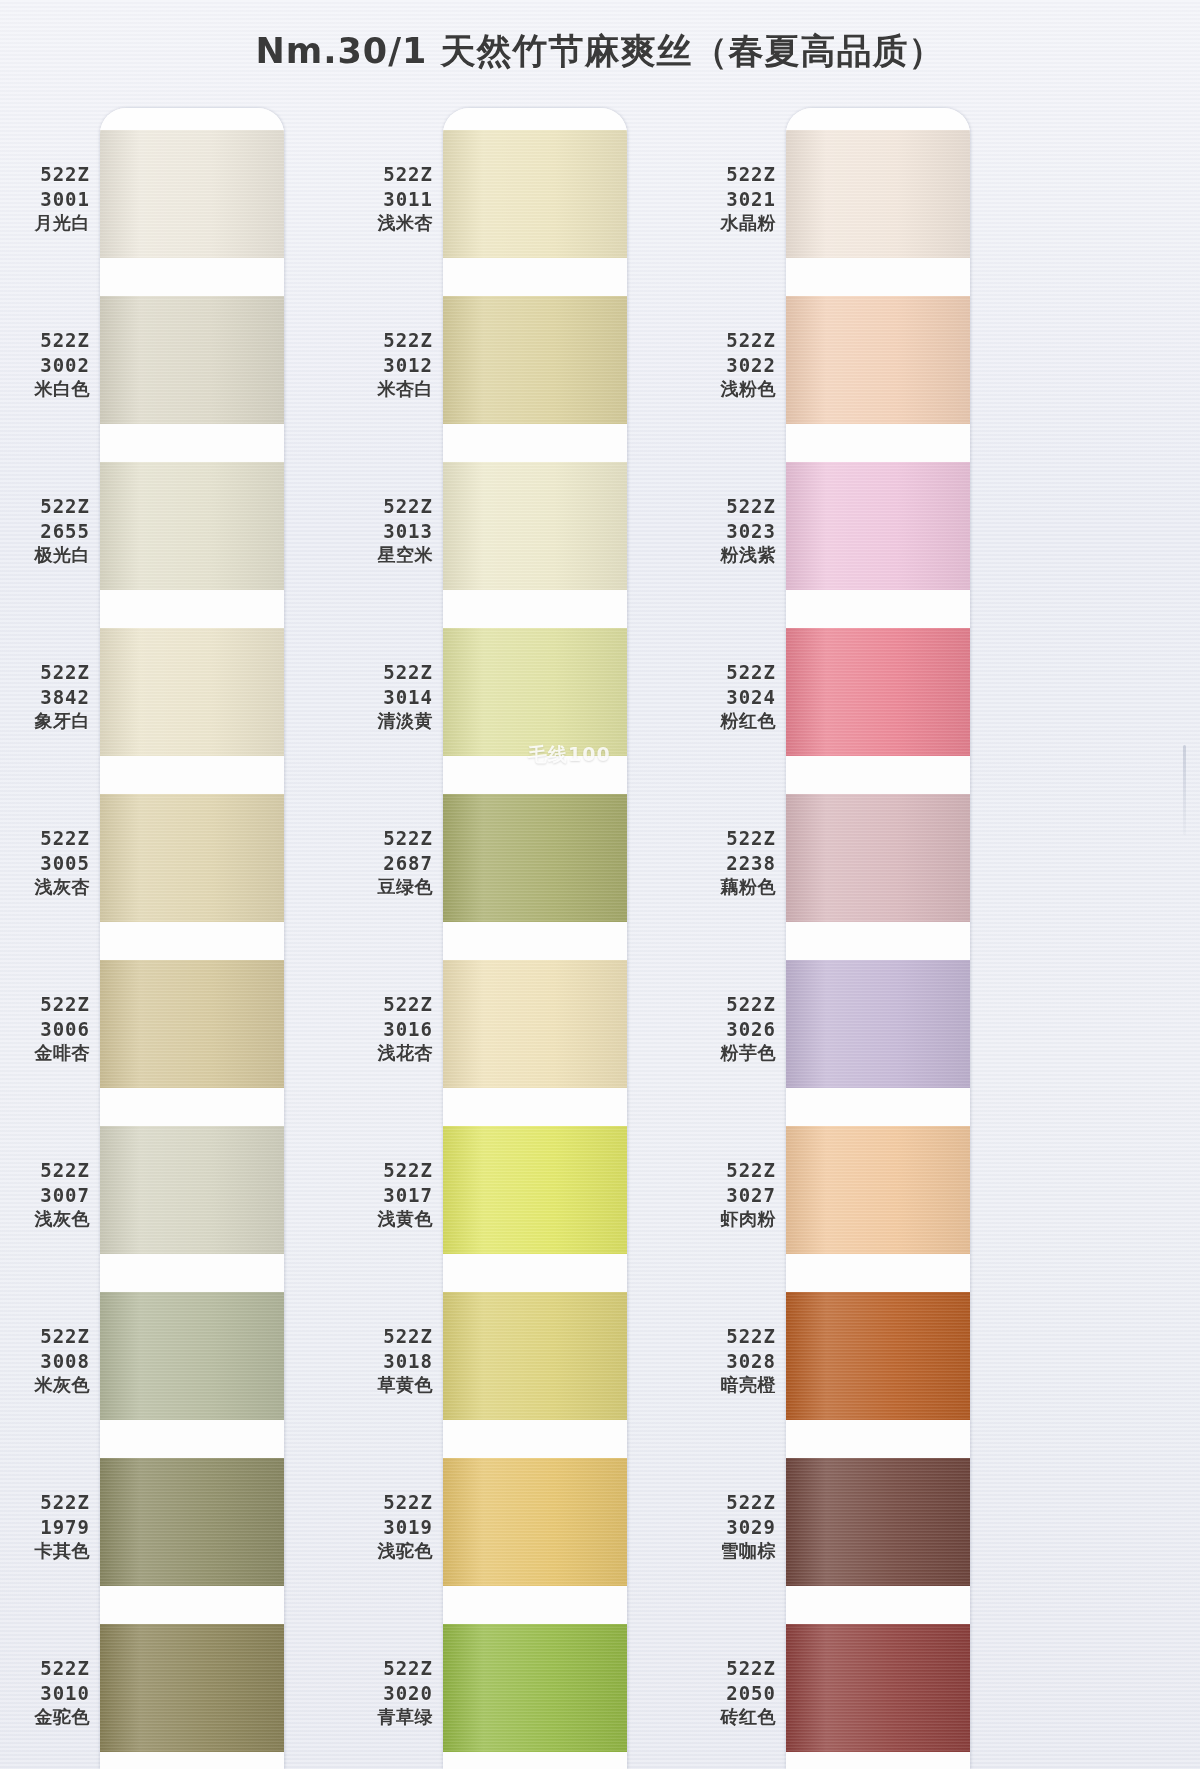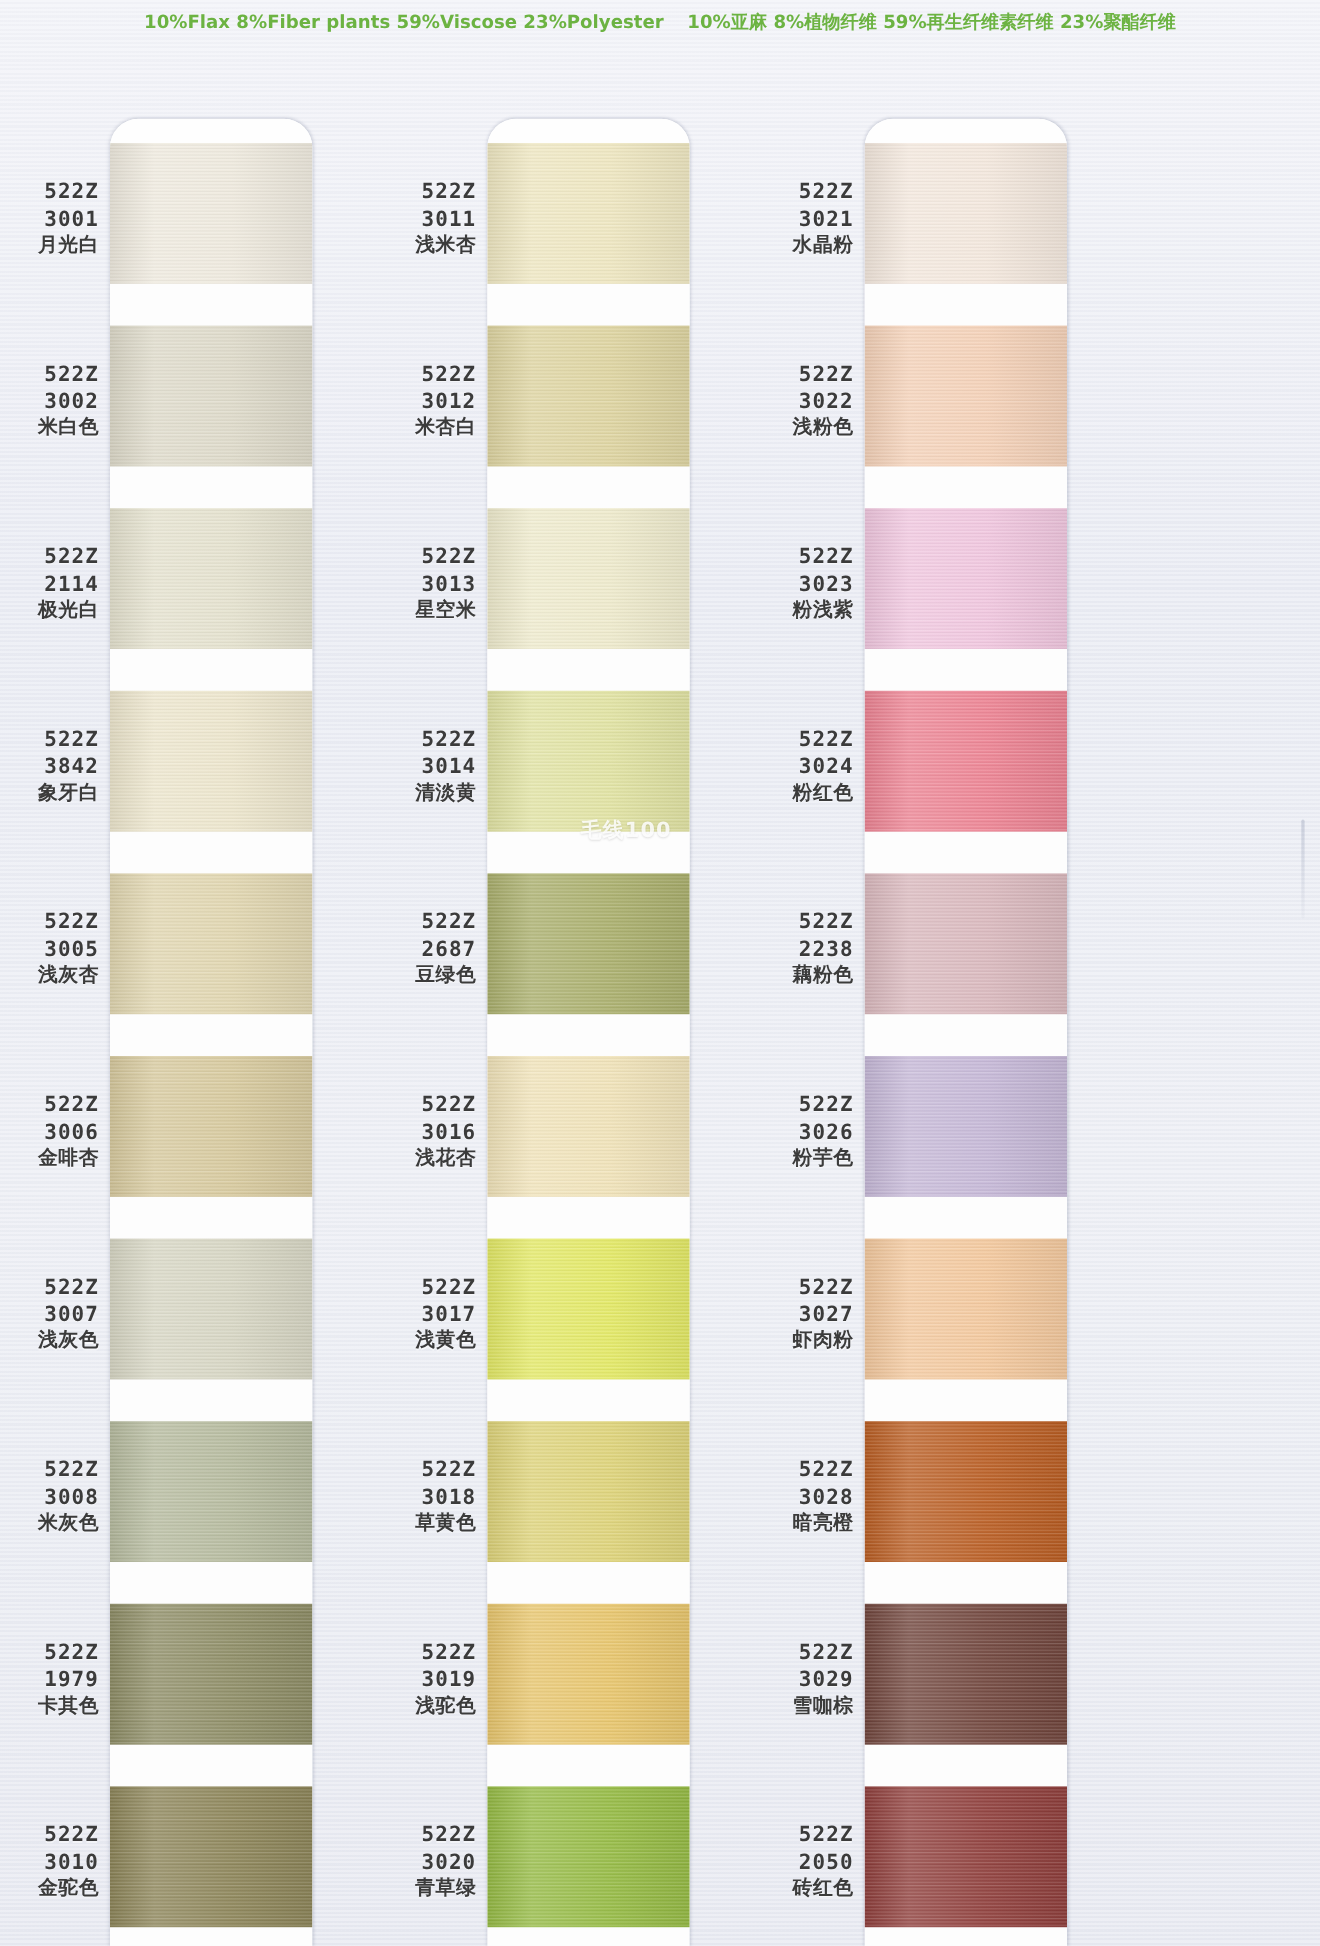--- a/index.html
+++ b/index.html
@@ -117,25 +117,21 @@
     background:linear-gradient(180deg, rgba(140,150,175,0.35), rgba(140,150,175,0.05));
     border-radius:2px;
   }
 </style>
 </head>
 <body>
 
 <div class="paper"></div>
 
 <header>
-  <div class="subtitle">
-    <span>10%Flax 8%Fiber plants 59%Viscose 23%Polyester</span>
-    <span class="sep"></span>
-    <span>10%亚麻 8%植物纤维 59%再生纤维素纤维 23%聚酯纤维</span>
-  </div>
+  <div class="title">Nm.30/1 天然竹节麻爽丝（春夏高品质）</div>
 </header>
 
 <div class="columns">
   <div class="column col0">
     <div class="strip">
         <div class="top-pad"></div>
         <div class="swatch" style="height: 128px; background: rgb(238, 233, 221);">
           <div class="threads"></div>
           <div class="sheen"></div>
         </div>
@@ -191,21 +187,21 @@
           <div class="num">3001</div>
           <div class="name">月光白</div>
         </div>
         <div class="label" style="top: 208px;">
           <div class="code">522Z</div>
           <div class="num">3002</div>
           <div class="name">米白色</div>
         </div>
         <div class="label" style="top: 374px;">
           <div class="code">522Z</div>
-          <div class="num">2114</div>
+          <div class="num">2655</div>
           <div class="name">极光白</div>
         </div>
         <div class="label" style="top: 540px;">
           <div class="code">522Z</div>
           <div class="num">3842</div>
           <div class="name">象牙白</div>
         </div>
         <div class="label" style="top: 706px;">
           <div class="code">522Z</div>
           <div class="num">3005</div>

